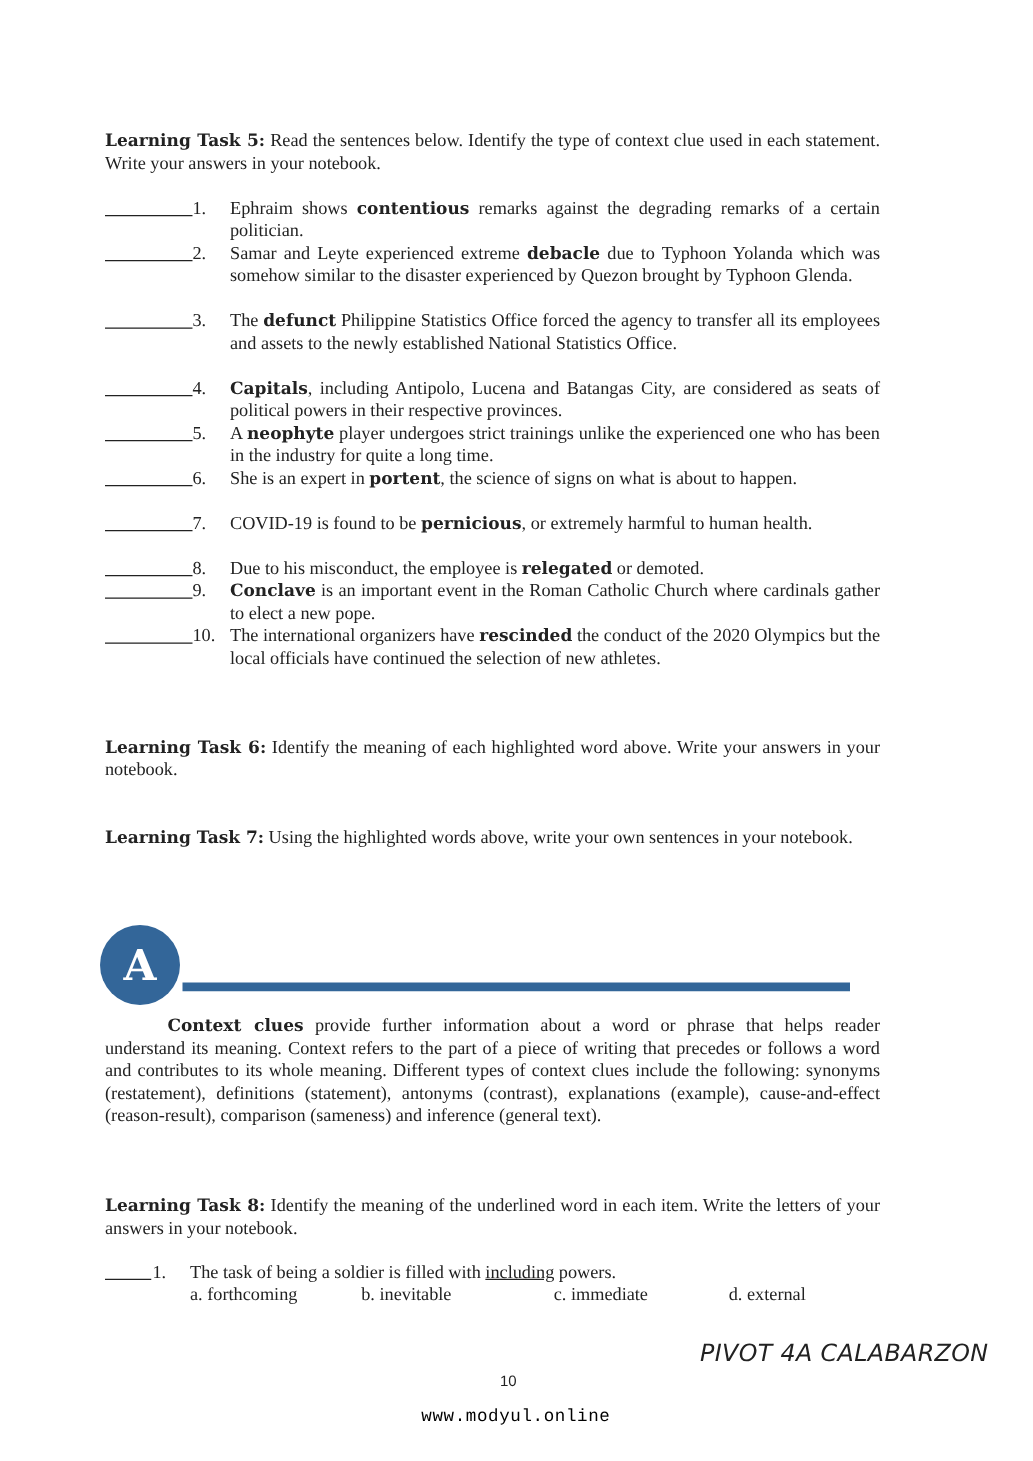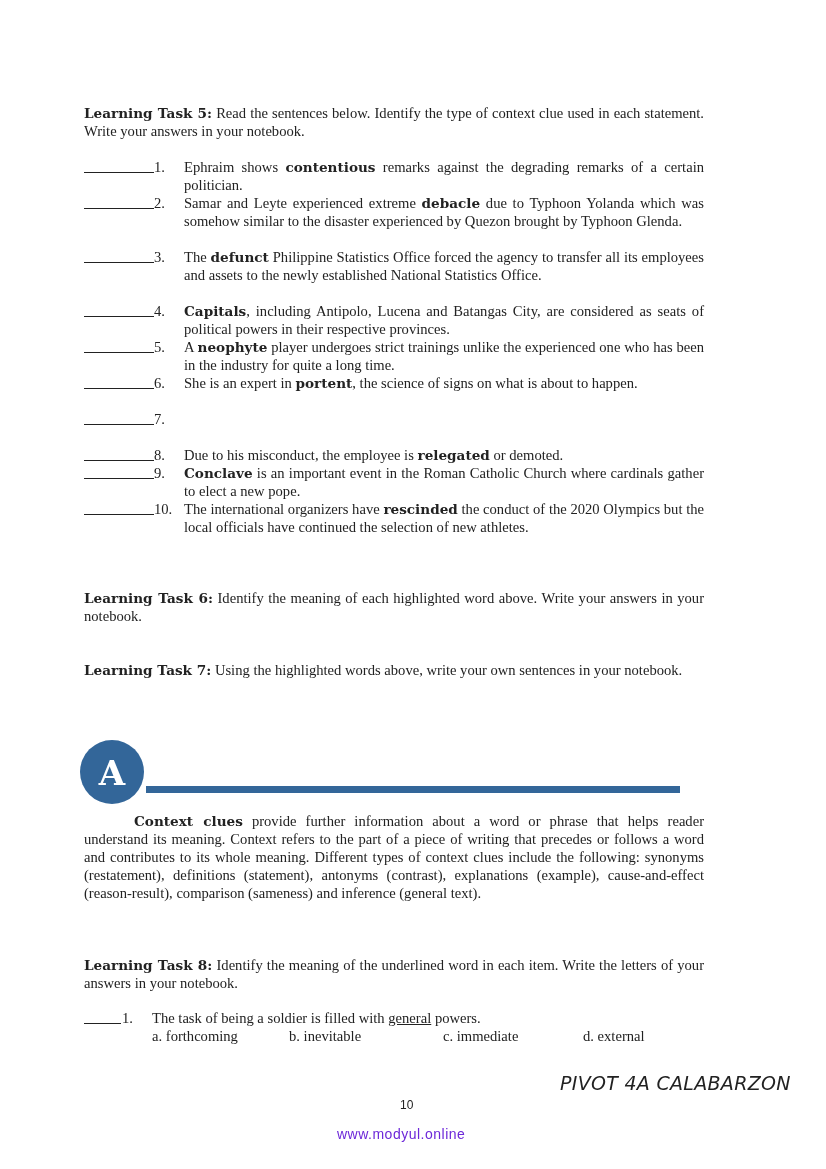--- a/index.html
+++ b/index.html
@@ -16,21 +16,21 @@
   .item .text { margin-left:100px; text-align:justify; }
   .item b { font-family:"DejaVu Serif", serif; font-weight:bold; font-size:13.6px; }
   .circle { position:absolute; left:80px; top:740px; width:64px; height:64px; border-radius:50%;
             background:#336699; }
   .circle span { position:absolute; left:0; top:0; width:64px; height:64px; line-height:66px;
                  text-align:center; color:#fff; font-family:"DejaVu Serif", serif; font-weight:bold; font-size:34px; }
   .bar { position:absolute; left:146px; top:786px; width:534px; height:7px; background:#336699; }
   .footer-brand { position:absolute; left:560px; top:1072px; font-family:"DejaVu Sans", sans-serif;
                   font-style:italic; font-size:19px; letter-spacing:0.3px; color:#222; }
   .page-num { position:absolute; left:400px; top:1098px; font-family:Liberation Sans, sans-serif; font-size:12px; color:#222; }
-  .watermark { position:absolute; left:337px; top:1126px; font-family:Liberation Sans, sans-serif; font-size:14px; color:#6d28d9; letter-spacing:0.5px;text-align:center; }
+  .watermark { position:absolute; left:337px; top:1126px; font-family:Liberation Mono, monospace; font-size:14px; color:#000000; letter-spacing:0.5px;text-align:center; }
   .t8item { position:absolute; left:84px; width:620px; font-size:14.6px; line-height:18px;
             font-family:"Liberation Serif", "DejaVu Serif", serif; }
   .t8item .blank { position:absolute; left:0; top:0; width:37px; border-bottom:1px solid #222; height:14px; }
   .t8item .num { position:absolute; left:38px; top:0; }
   .t8item .text { margin-left:68px; }
   .t8item u { text-decoration:underline; }
   .choices { position:absolute; left:152px; top:1027px; font-size:14.6px; line-height:18px;
              font-family:"Liberation Serif", "DejaVu Serif", serif; white-space:nowrap; }
   .choices span { position:absolute; top:0; }
 </style>
@@ -70,20 +70,21 @@
         <div class="text"><span>A </span><b>neophyte</b><span> player undergoes strict trainings unlike the experienced one who has been in the industry for quite a long time.</span></div>
       </div>
       <div class="item" style="top: 374px;">
         <div class="blank"></div>
         <div class="num">6.</div>
         <div class="text"><span>She is an expert in </span><b>portent</b><span>, the science of signs on what is about to happen.</span></div>
       </div>
       <div class="item" style="top: 410px;">
         <div class="blank"></div>
         <div class="num">7.</div>
+        <div class="text"><span>COVID-19 is found to be </span><b>pernicious</b><span>, or extremely harmful to human health.</span></div>
       </div>
       <div class="item" style="top: 446px;">
         <div class="blank"></div>
         <div class="num">8.</div>
         <div class="text"><span>Due to his misconduct, the employee is </span><b>relegated</b><span> or demoted.</span></div>
       </div>
       <div class="item" style="top: 464px;">
         <div class="blank"></div>
         <div class="num">9.</div>
         <div class="text"><span></span><b>Conclave</b><span> is an important event in the Roman Catholic Church where cardinals gather to elect a new pope.</span></div>
@@ -112,21 +113,21 @@
     <span style="display:inline-block;width:50px;"></span><b>Context clues</b><span> provide further information about a word or phrase that helps reader understand its meaning. Context refers to the part of a piece of writing that precedes or follows a word and contributes to its whole meaning. Different types of context clues include the following: synonyms (restatement), definitions (statement), antonyms (contrast), explanations (example), cause-and-effect (reason-result), comparison (sameness) and inference (general text).</span>
   </div>
 
   <div class="para" style="top:956px;">
     <b>Learning Task 8:</b><span> Identify the meaning of the underlined word in each item. Write the letters of your answers in your notebook.</span>
   </div>
 
   <div class="t8item" style="top:1009px;">
     <div class="blank"></div>
     <div class="num">1.</div>
-    <div class="text"><span>The task of being a soldier is filled with </span><u>general</u><span> powers.</span></div>
+    <div class="text"><span>The task of being a soldier is filled with </span><u>including</u><span> powers.</span></div>
   </div>
   <div class="choices">
     <span style="left:0;">a. forthcoming</span>
     <span style="left:137px;">b.  inevitable</span>
     <span style="left:281px;margin-left:10px;">c.  immediate</span>
     <span style="left:431px;">d.  external</span>
   </div>
 
   <div class="footer-brand">PIVOT 4A CALABARZON</div>
   <div class="page-num">10</div>

